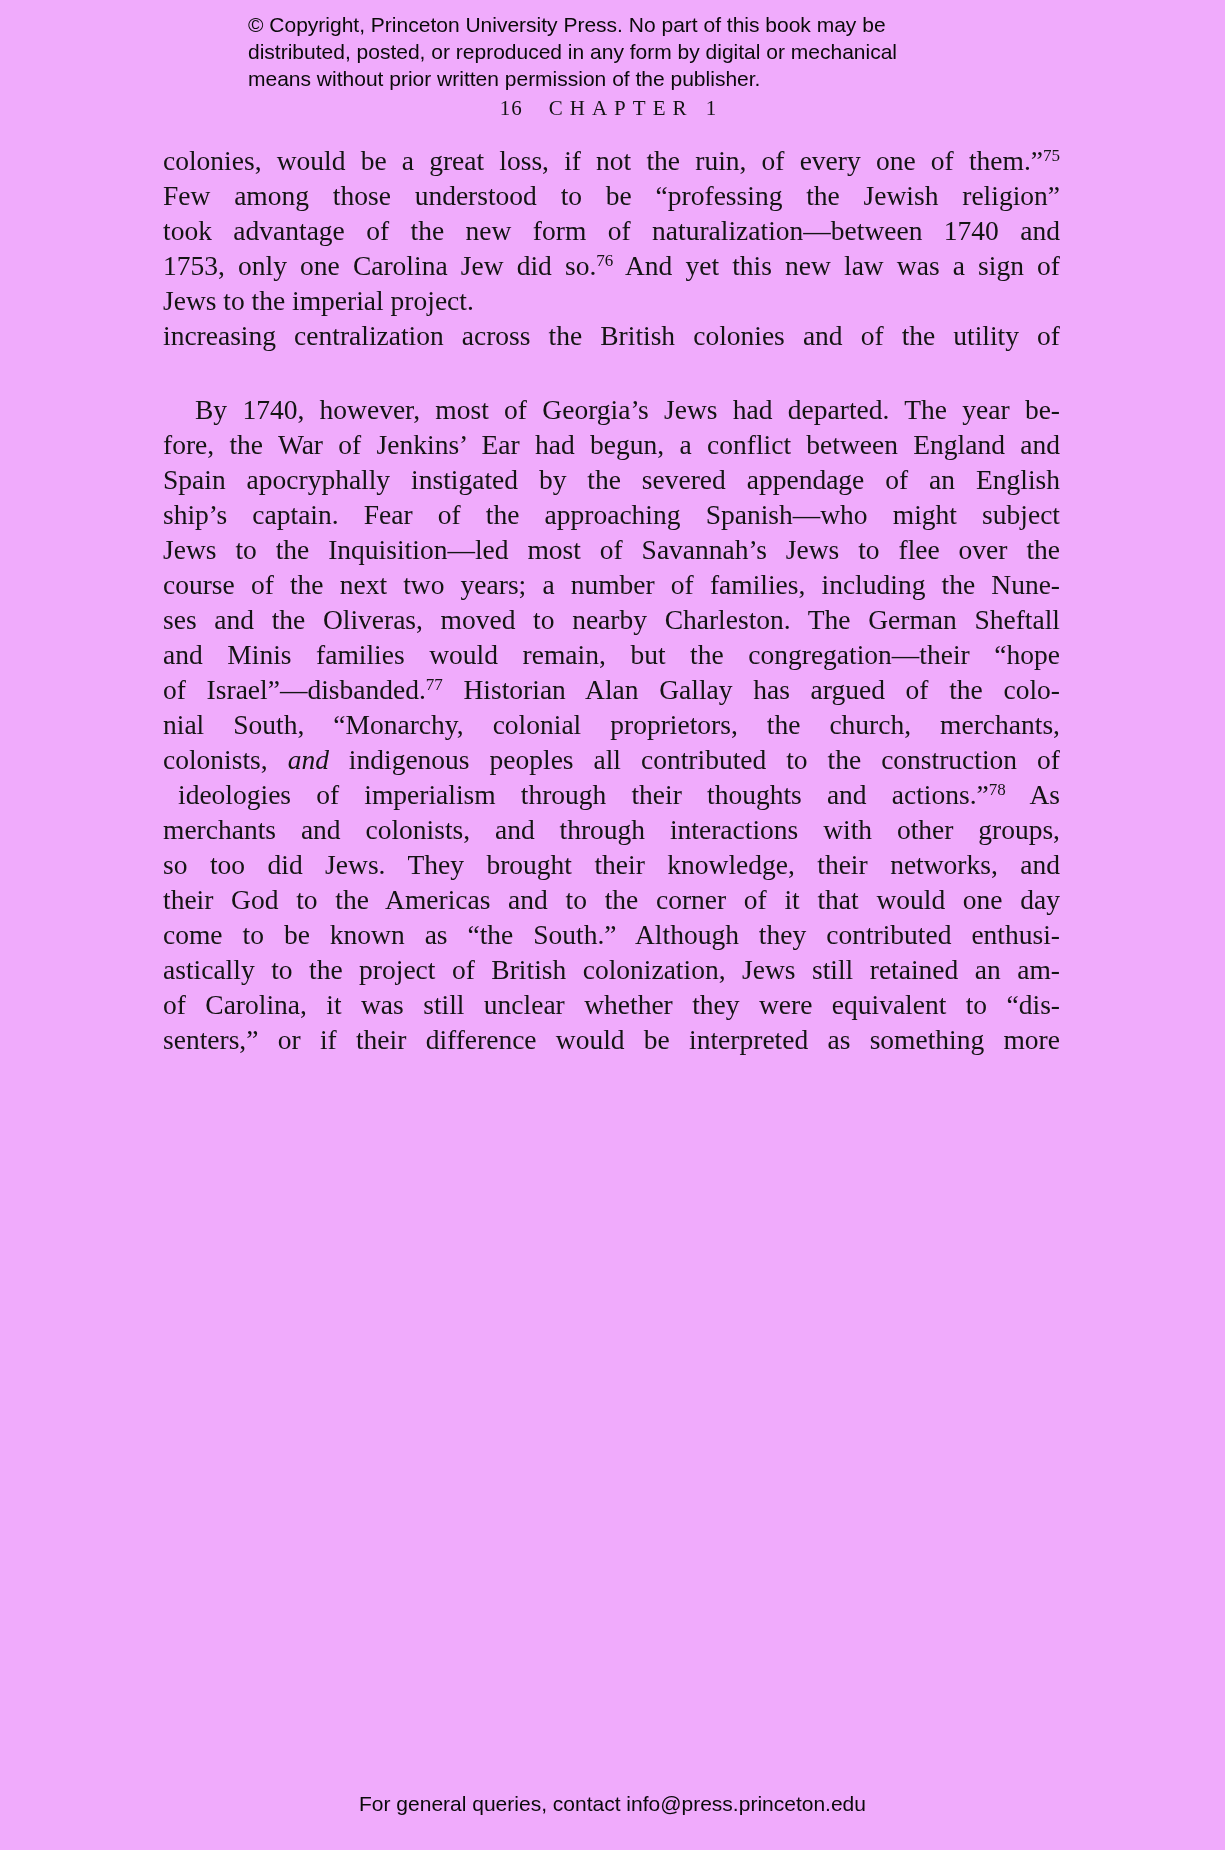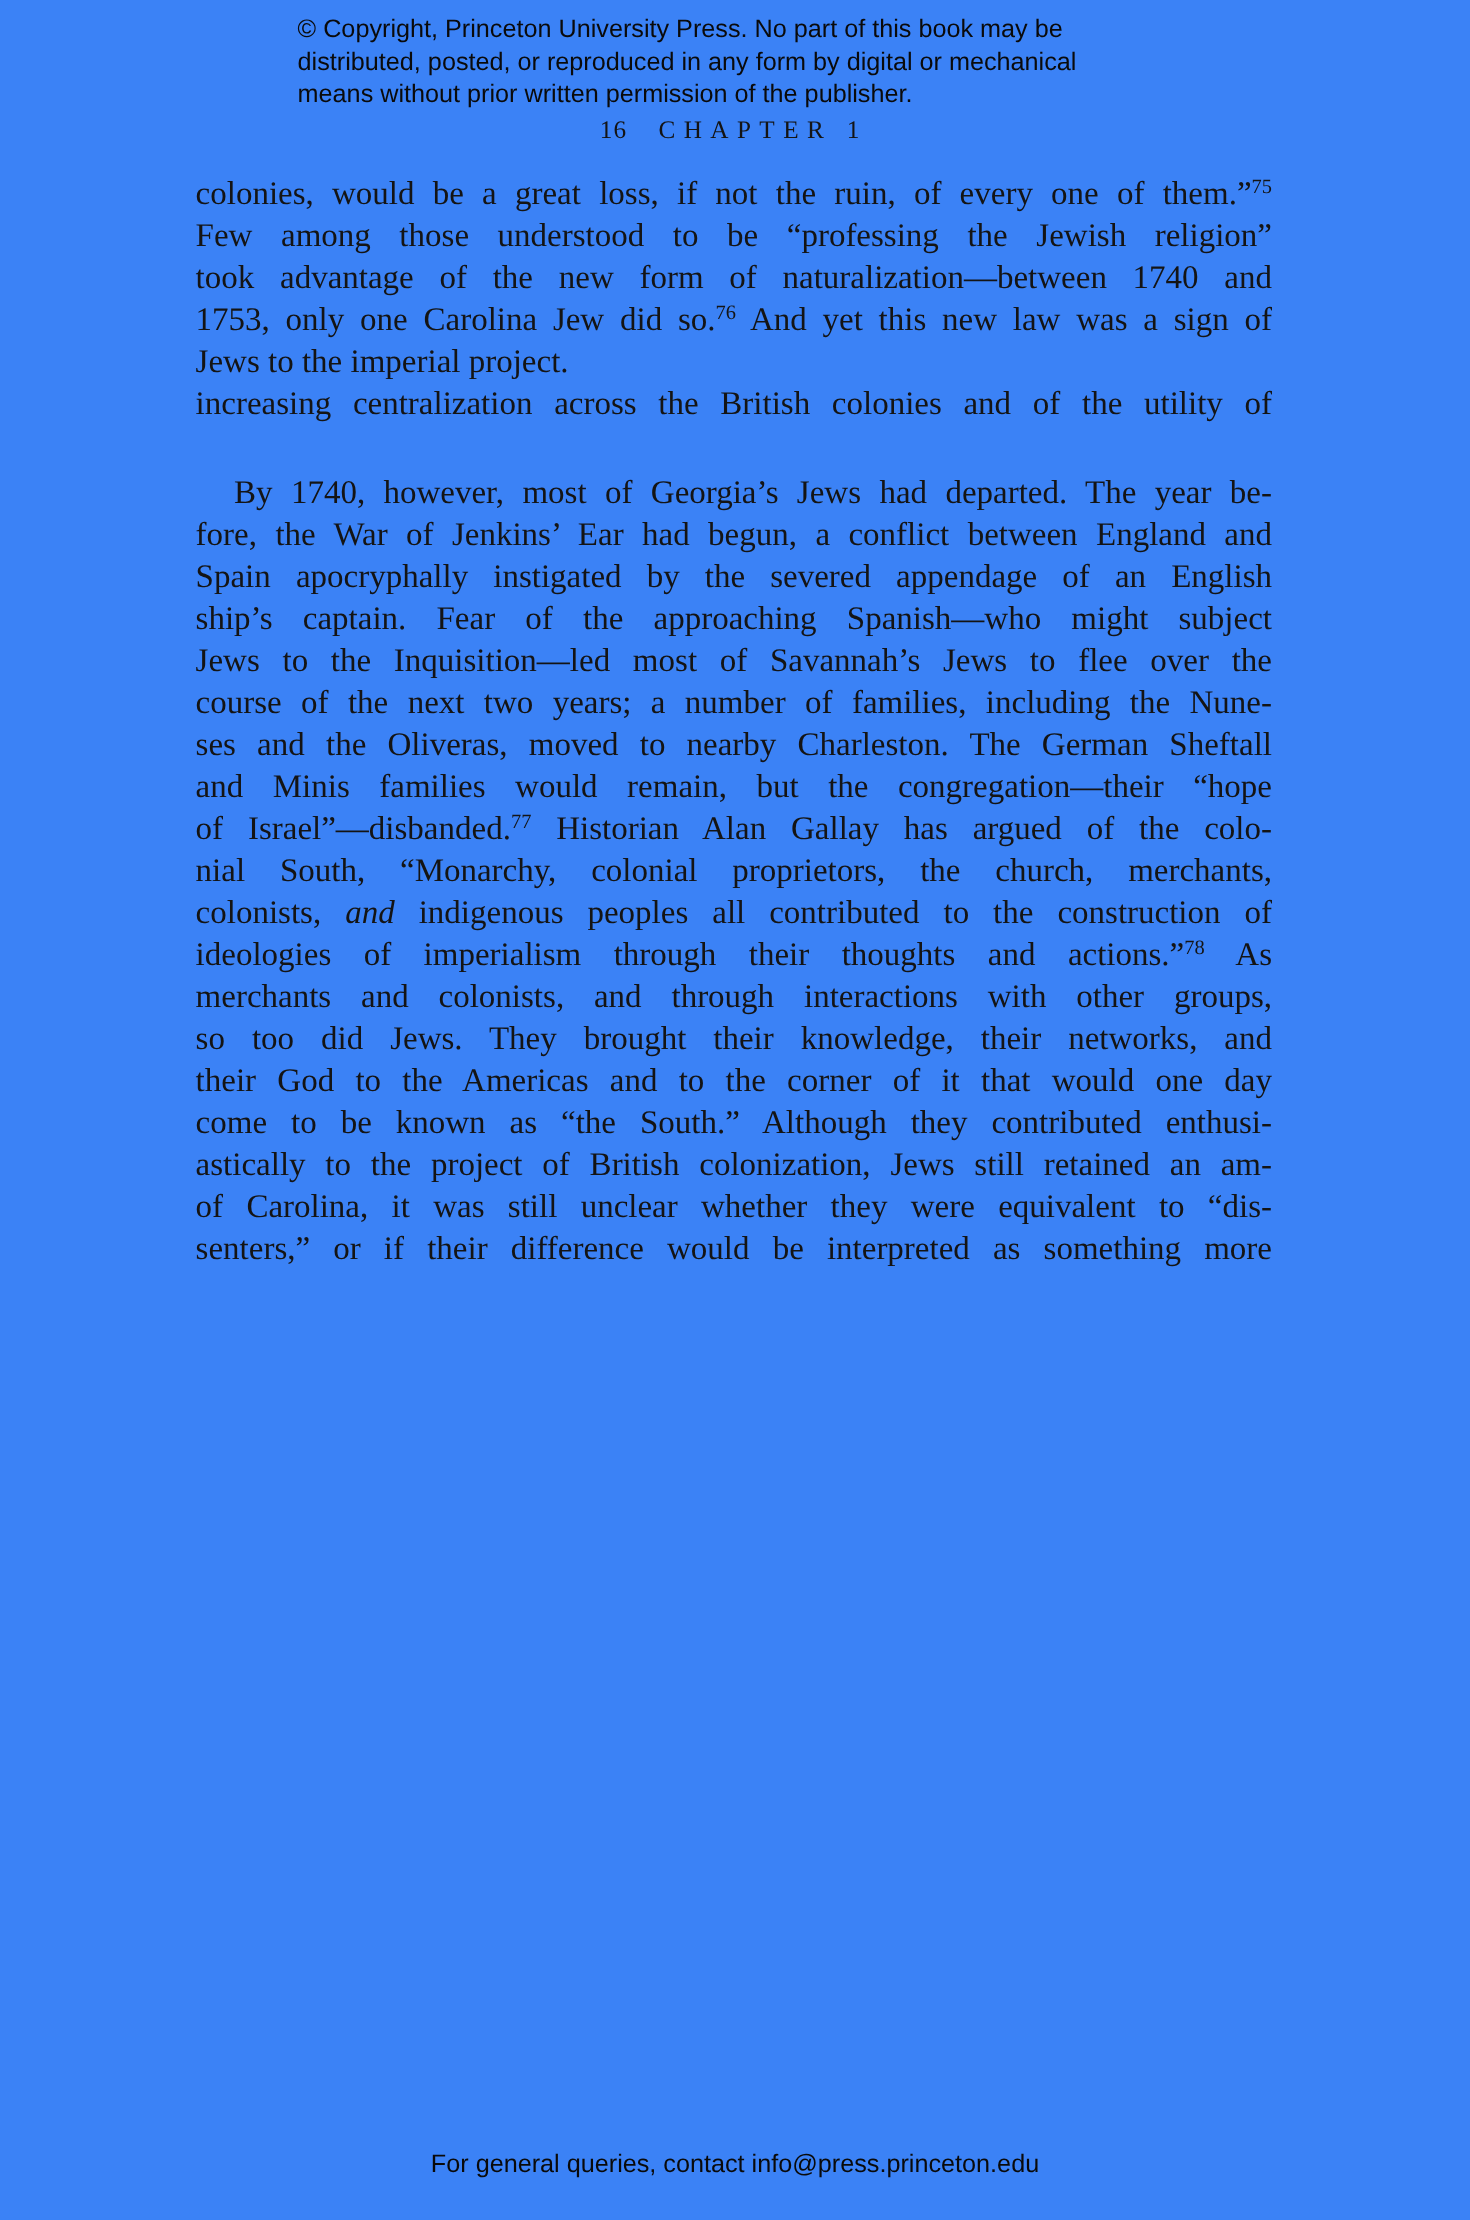--- a/index.html
+++ b/index.html
@@ -1,20 +1,20 @@
 <!DOCTYPE html>
 <html><head>
 <meta charset="utf-8">
 <style>
   html, body { margin: 0; padding: 0; background: #e8e8e8; }
   .page {
     position: relative;
     width: 1225px;
     height: 1850px;
-    background: #3b82f6;
+    background: #f0abfc;
     margin: 0 auto;
     overflow: hidden;
     color: #141414;
   }
 
   
   .copyright {
     position: absolute;
     left: 248px;
     top: 11px;
@@ -119,21 +119,21 @@
         <div class="line" style="height: 35px;"><span>fore, the War of Jenkins’ Ear had begun, a conflict between England and</span></div>
         <div class="line" style="height: 35px;"><span>Spain apocryphally instigated by the severed appendage of an English</span></div>
         <div class="line" style="height: 35px;"><span>ship’s captain. Fear of the approaching Spanish—who might subject</span></div>
         <div class="line" style="height: 35px;"><span>Jews to the Inquisition—led most of Savannah’s Jews to flee over the</span></div>
         <div class="line" style="height: 35px;"><span>course of the next two years; a number of families, including the Nune-</span></div>
         <div class="line" style="height: 35px;"><span>ses and the Oliveras, moved to nearby Charleston. The German Sheftall</span></div>
         <div class="line" style="height: 35px;"><span>and Minis families would remain, but the congregation—their “hope</span></div>
         <div class="line" style="height: 35px;"><span>of Israel”—disbanded.</span><sup class="fn">77</sup><span> Historian Alan Gallay has argued of the colo-</span></div>
         <div class="line" style="height: 35px;"><span>nial South, “Monarchy, colonial proprietors, the church, merchants,</span></div>
         <div class="line" style="height: 35px;"><span>colonists, </span><em>and</em><span> indigenous peoples all contributed to the construction of</span></div>
-        <div class="line" style="height: 35px;"><span>ideologies of imperialism through their thoughts and actions.”</span><sup class="fn">78</sup><span> As</span></div>
+        <div class="line" style="height: 35px; margin-left: 15px;"><span>ideologies of imperialism through their thoughts and actions.”</span><sup class="fn">78</sup><span> As</span></div>
         <div class="line" style="height: 35px;"><span>merchants and colonists, and through interactions with other groups,</span></div>
         <div class="line" style="height: 35px;"><span>so too did Jews. They brought their knowledge, their networks, and</span></div>
         <div class="line" style="height: 35px;"><span>their God to the Americas and to the corner of it that would one day</span></div>
         <div class="line" style="height: 35px;"><span>come to be known as “the South.” Although they contributed enthusi-</span></div>
         <div class="line" style="height: 35px;"><span>astically to the project of British colonization, Jews still retained an am-</span></div>
         <div class="line" style="height: 35px;"><span>of Carolina, it was still unclear whether they were equivalent to “dis-</span></div>
         <div class="line" style="height: 35px;"><span>senters,” or if their difference would be interpreted as something more</span></div>
       </div>
     </div>
 

